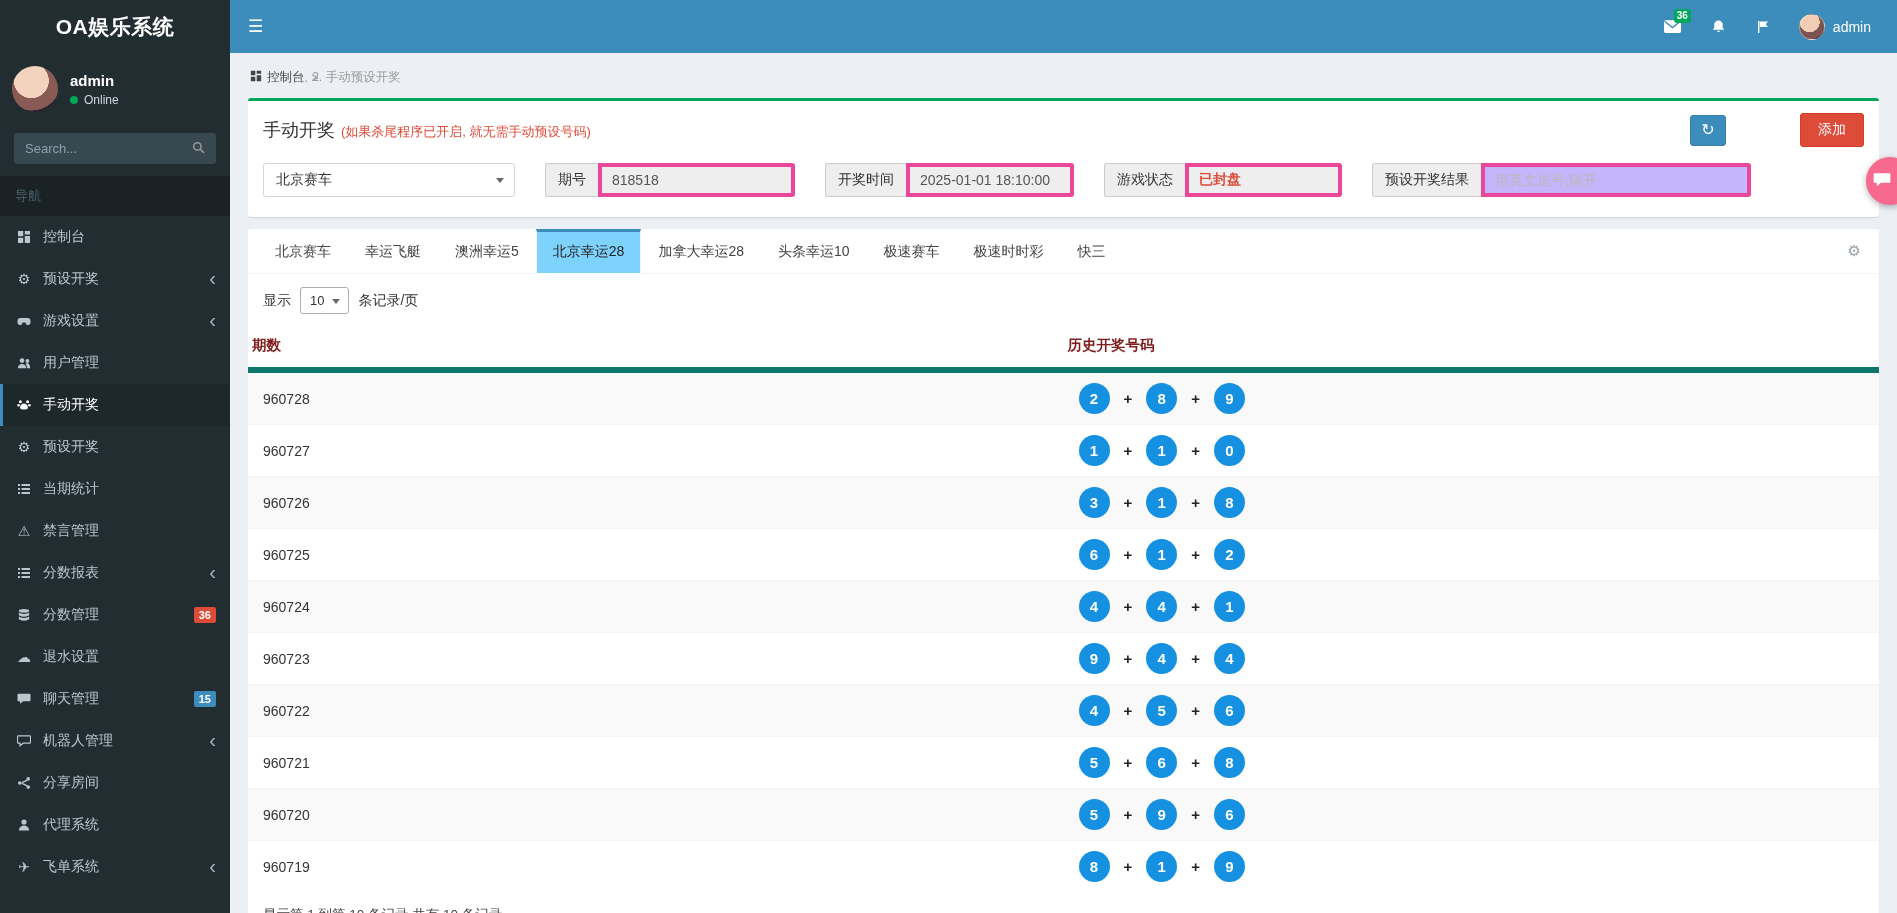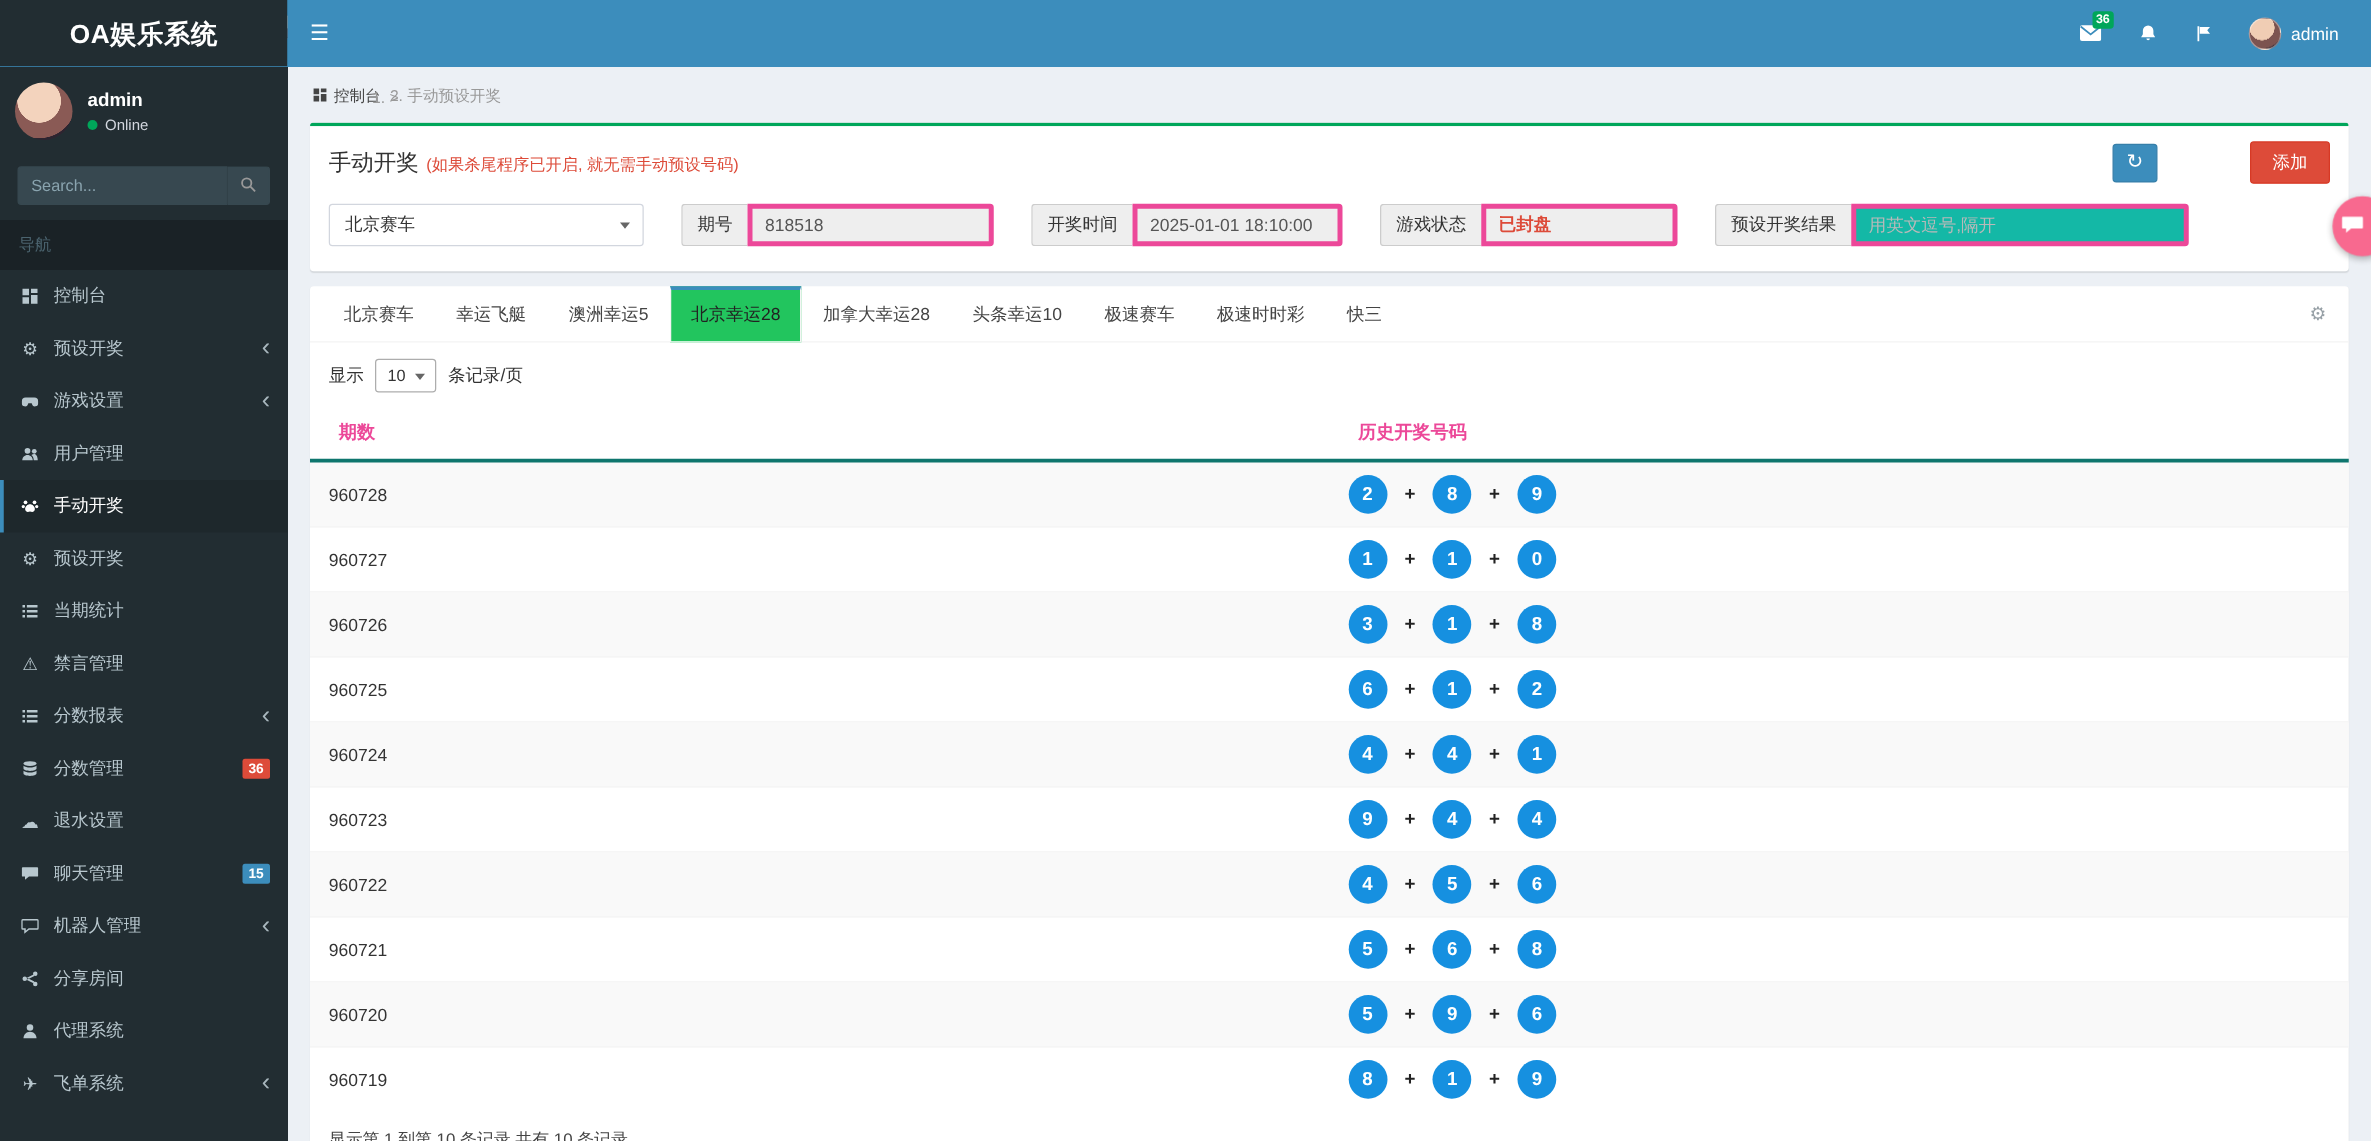--- a/index.html
+++ b/index.html
@@ -63,36 +63,36 @@
   .btn-refresh{background:#3c8dbc;border:1px solid #367fa9;color:#fff;width:36px;height:31px;border-radius:3px;font-size:16px;line-height:1;margin-right:74px;display:flex;align-items:center;justify-content:center}
   .btn-add{background:#dd4b39;border:1px solid #d73925;color:#fff;padding:7px 17px;border-radius:3px;font-size:14px}
 
   .form-row{display:flex;align-items:center;gap:30px;padding:8px 15px 20px;flex-wrap:nowrap}
   .pseudo-select{position:relative;border:1px solid #d2d6de;background:#fff;height:34px;display:flex;align-items:center;padding:0 28px 0 12px;border-radius:3px;color:#333;flex:0 0 auto}
   .game-select{width:252px}
   .caret{position:absolute;right:10px;top:50%;margin-top:-2px;width:0;height:0;border-left:4.5px solid transparent;border-right:4.5px solid transparent;border-top:5.5px solid #666}
   .input-group{display:flex;flex:0 0 auto}
   .ig-addon{background:#eee;border:1px solid #ccc;border-right:none;padding:0 12px;font-size:14px;color:#333;white-space:nowrap;display:flex;align-items:center;border-radius:3px 0 0 3px;height:34px}
   .ig-input{border:4px solid #ec4899;padding:0 10px;font-size:14px;height:34px;background:#eee;color:#555;border-radius:0 3px 3px 0;outline:none}
-  .ig-input.white{background:#14b8a6;color:#333}
+  .ig-input.white{background:#c4b5fd;color:#333}
   .ig-input.red{color:#dd4b39;font-weight:bold}
   .ig-input::placeholder{color:#b9b9b9}
 
   
   .tabs{display:flex;align-items:stretch;border-bottom:1px solid #f4f4f4;padding:0 10px}
   .tab{padding:11px 16px 12px;color:#444;font-size:14px;border:1px solid transparent;border-top:3px solid transparent;margin-bottom:-1px;white-space:nowrap}
-  .tab.active{background:#22c55e;border-color:#f4f4f4;border-top-color:#3c8dbc;border-bottom-color:#fff;color:#222}
+  .tab.active{background:#7dd3fc;border-color:#f4f4f4;border-top-color:#3c8dbc;border-bottom-color:#fff;color:#222}
   .tab-gear{margin-left:auto;align-self:center;color:#97a0a6;font-size:15px;padding:0 8px}
 
   .page-size-row{display:flex;align-items:center;gap:9px;padding:13px 15px 10px;font-size:14px;color:#333}
   .size-select{height:27px;padding:0 24px 0 9px;border-color:#adadad;border-radius:3px;font-size:13px}
   .size-select .caret{right:8px;border-left-width:4px;border-right-width:4px;border-top-width:5px}
 
   .history-table{width:100%;border-collapse:collapse}
-  .history-table th{text-align:left;font-size:14.5px;font-weight:bold;color:#ec4899;padding:12px 23px;border-bottom:3px solid #0f766e}
+  .history-table th{text-align:left;font-size:14.5px;font-weight:bold;color:#7f1d1d;padding:12px 4px;border-bottom:6px solid #0f766e}
   .history-table th:first-child{width:50%}
   .history-table td{padding:10px 15px;border-top:1px solid #f4f4f4;vertical-align:middle;font-size:14px;color:#333}
   .history-table tbody tr:nth-child(odd){background:#f9f9f9}
   .ball{display:inline-flex;align-items:center;justify-content:center;width:31px;height:31px;border-radius:50%;color:#fff;font-weight:bold;font-size:15px;vertical-align:middle}
   .plus{display:inline-block;margin:0 14px;font-weight:bold;font-size:15px;color:#222;vertical-align:middle}
   .table-footer{padding:14px 15px 26px;font-size:13.5px;color:#444}
 
   
   .floating-service{position:fixed;top:157px;right:-17px;width:48px;height:48px;border-radius:50%;background:#f8698f;box-shadow:0 2px 6px rgba(0,0,0,.3);display:flex;align-items:center;justify-content:center;padding-right:16px;z-index:300}
 </style>

